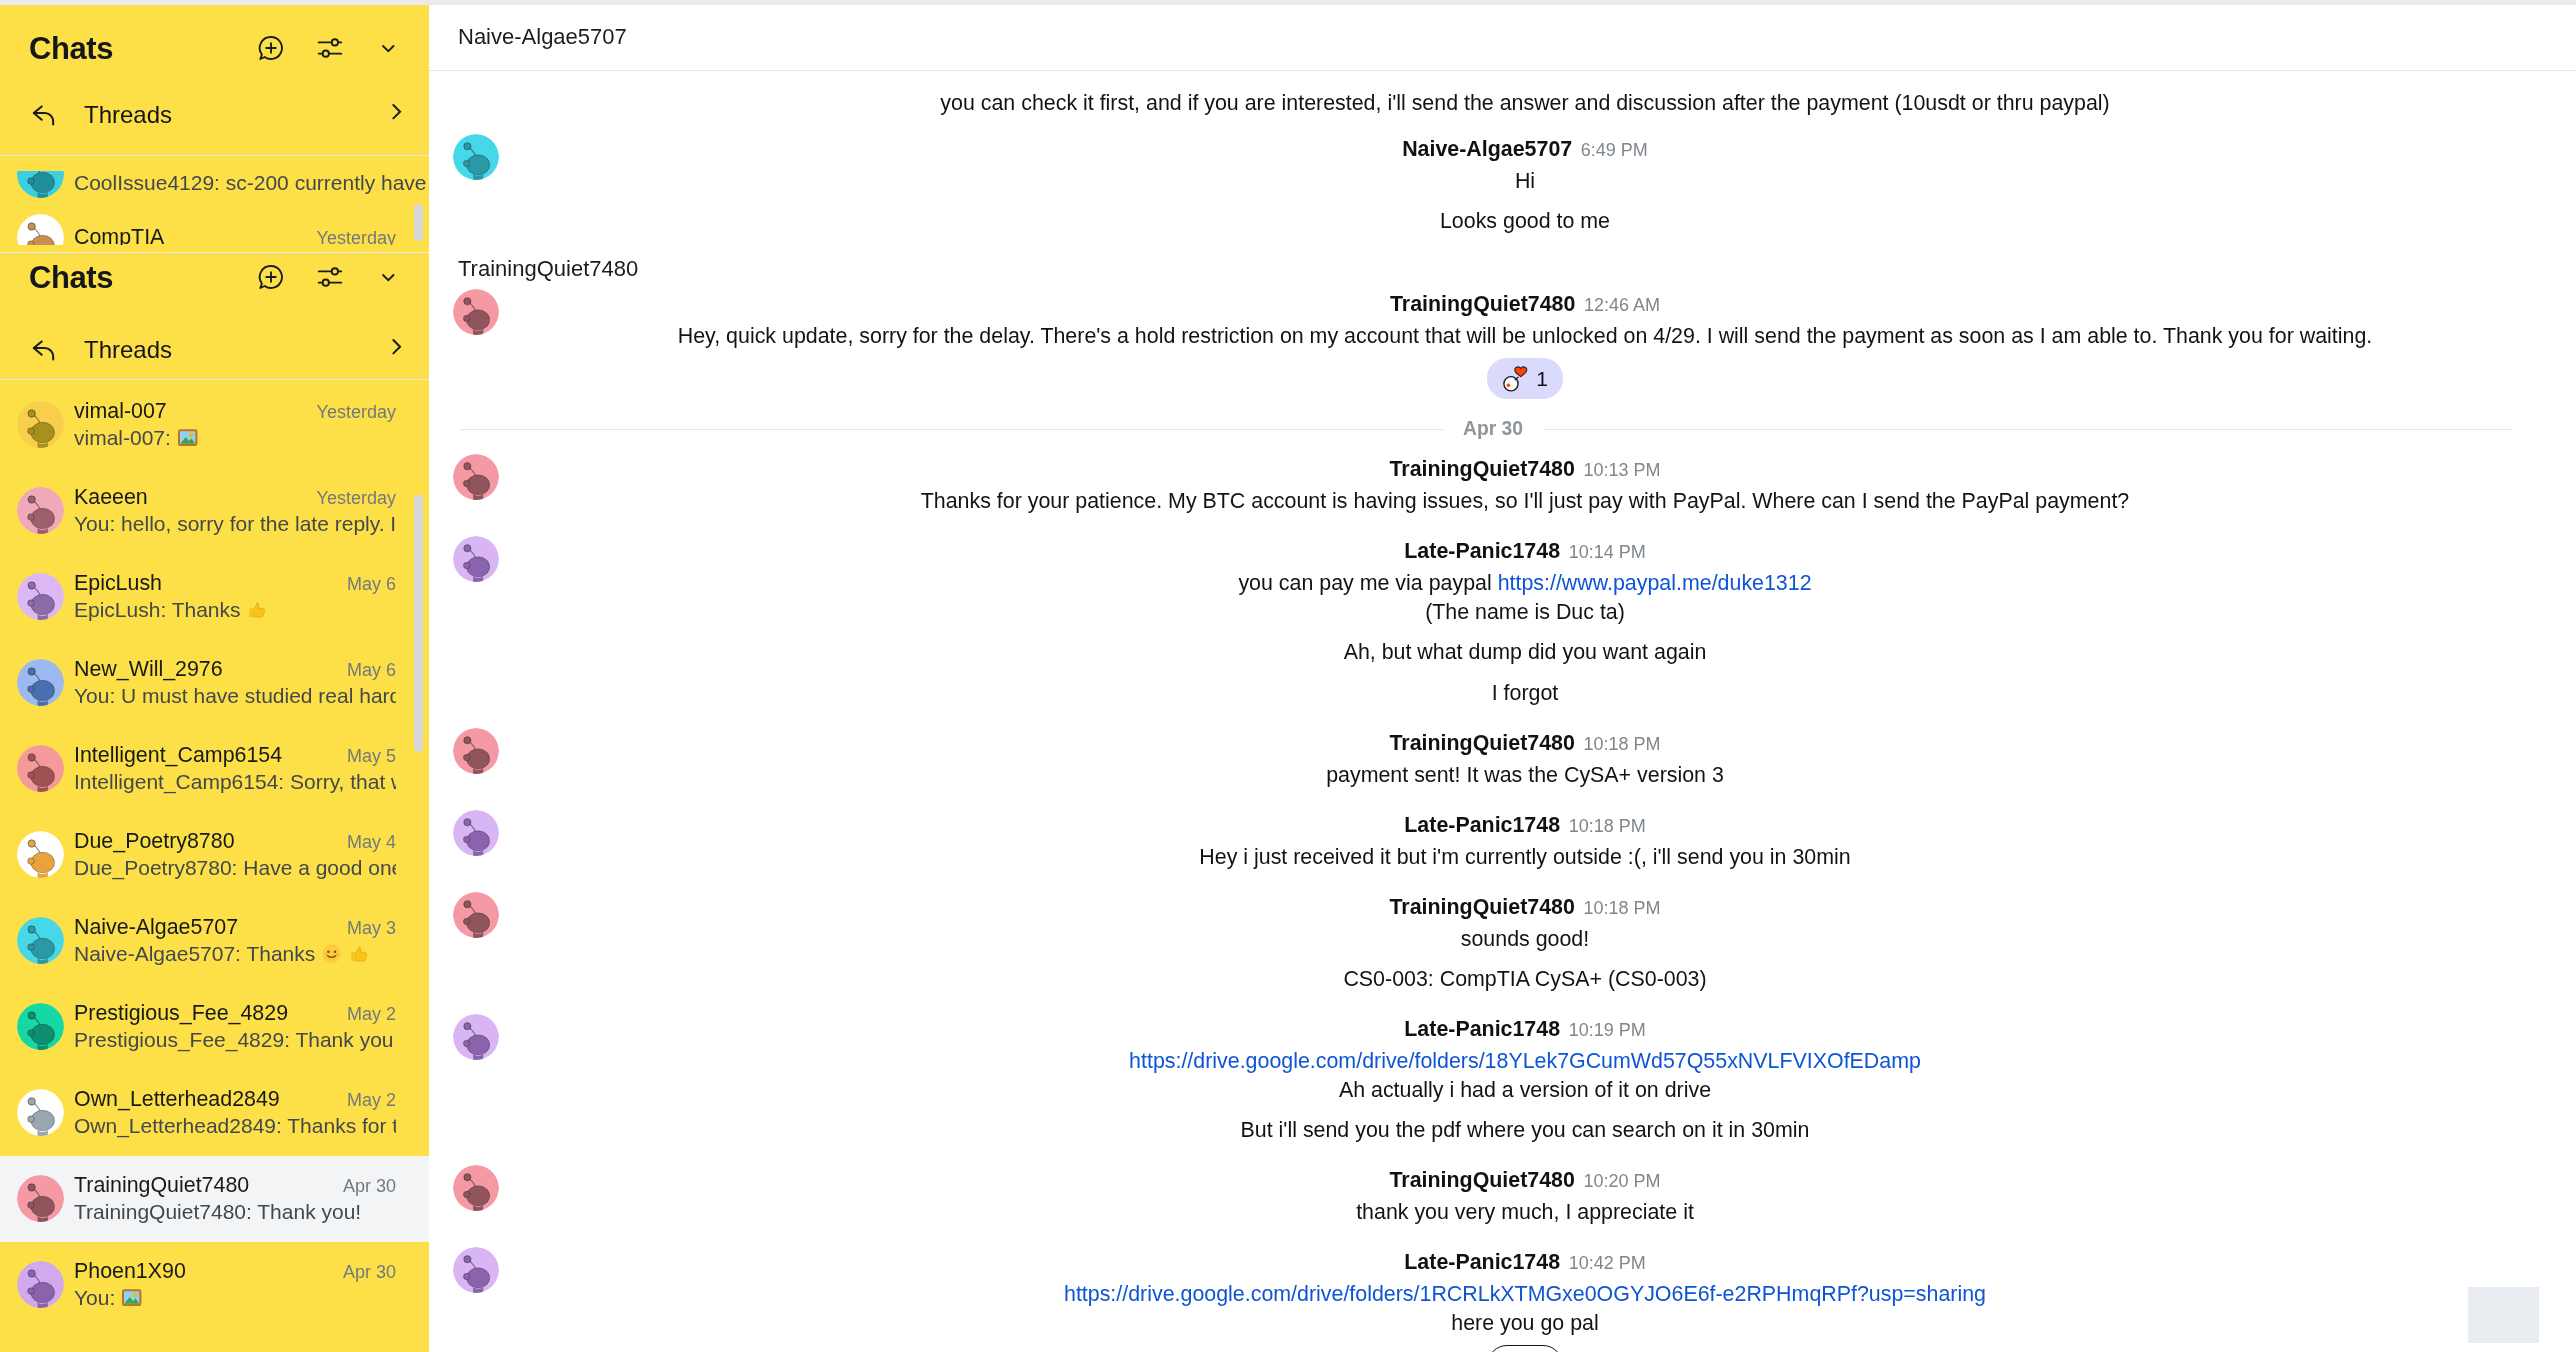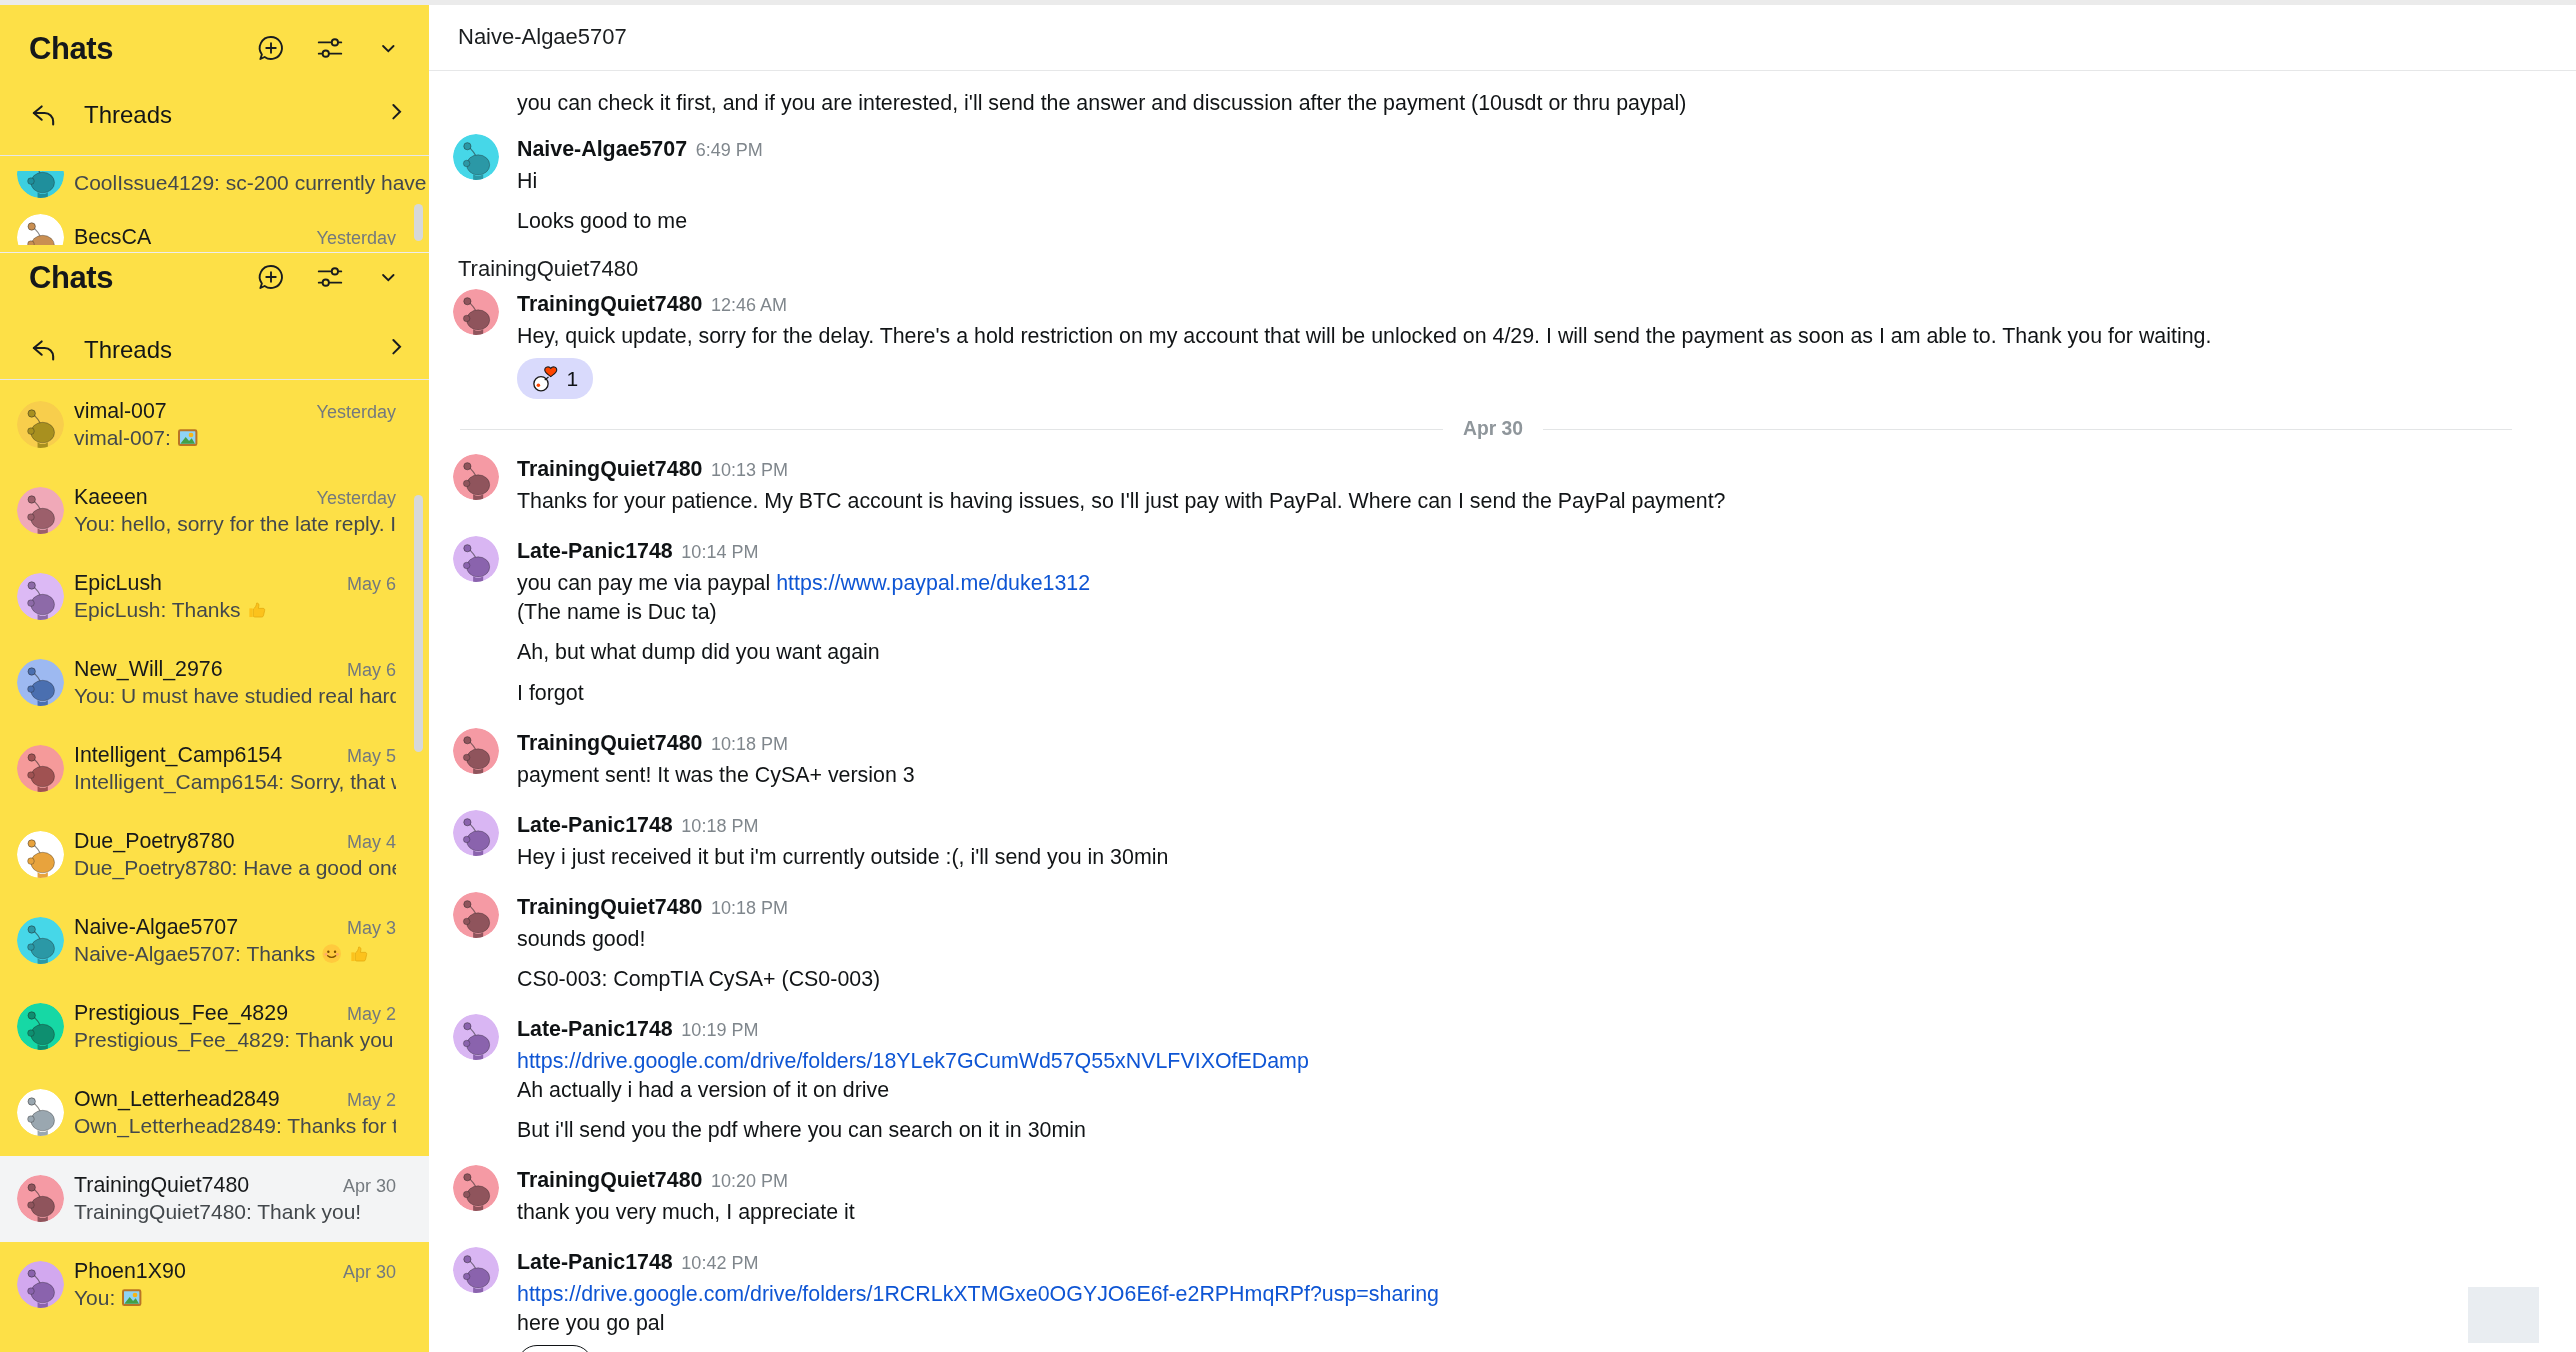--- a/index.html
+++ b/index.html
@@ -61,21 +61,21 @@
   .chat-panel2{height:1101px;}
   .chat-title{padding:18.6px 29px 0 29px;font-size:22px;color:#1a1d1f;}
   .chat-panel1 .chat-title{padding-bottom:20px;border-bottom:0.7px solid #e6e7e8;}
   .chat-panel2 .chat-title{padding-top:4.3px;}
   .groups{padding:18.6px 43px 0 24px;}
   .chat-panel2 .groups{padding-top:7.1px;}
   .group{display:flex;margin-top:0;}
   .group + .group{margin-top:20px;}
   .chat-panel1 .group + .group{margin-top:15.7px;}
   .g-avatar{width:46px;margin-right:18px;flex:none;}
-  .g-content{flex:1;min-width:0;}
+  .g-content{flex:1;min-width:0;text-align:center;}
   .group.continuation .g-avatar{visibility:hidden;height:0.7px;}
   .author-row{line-height:30px;white-space:nowrap;}
   .author{font-size:21.4px;font-weight:700;color:#0f1214;cursor:pointer;}
   .msg-time{font-size:18px;color:#7f868c;margin-left:8.6px;}
   .msg{margin-top:0;}
   .msg + .msg{margin-top:11.4px;}
   .line{font-size:21.4px;line-height:29px;color:#111416;}
   .line a{color:#0e55d4;text-decoration:none;cursor:pointer;}
   .pill{display:inline-flex;align-items:center;gap:7.1px;height:39px;padding:0 14.3px;border-radius:20px;
         margin-top:7.1px;cursor:pointer;background:#d9dafc;border:1.8px solid transparent;}
@@ -161,21 +161,21 @@
           <div class="avatar av66" style="top:0px;">
               <svg viewBox="0 0 64 64">
                 <circle cx="32" cy="32" r="32" fill="#ffffff"></circle>
                 <circle cx="20" cy="17" r="5" fill="#c98f52" stroke="#22222288" stroke-width="1.2"></circle>
                 <path d="M24 20 Q29 25 31.5 30" stroke="#22222288" stroke-width="1.6" fill="none"></path>
                 <ellipse cx="35" cy="43" rx="16" ry="14" fill="#c98f52" stroke="#22222266" stroke-width="1.2"></ellipse>
                 <circle cx="19" cy="41" r="4.5" fill="#c98f52" stroke="#22222266" stroke-width="1.2"></circle>
                 <path d="M28 56q7 5 14 0l0 8-14 0z" fill="#c98f52"></path>
               </svg>
             </div>
-          <div class="prow-text row-name" style="top:11.4px;">BecsCA</div>
+          <div class="prow-text row-name" style="top:11.4px;">CompTIA</div>
           <div class="row-time" style="top:14.3px;">Yesterday</div>
         </div>
       </div>
       <div class="sb-thumb thumb1"></div>
     </div>
 
     <div class="side-panel side-panel2">
       <div class="side-head">
         <div class="side-title">Chats</div>
         <div class="head-icons">

